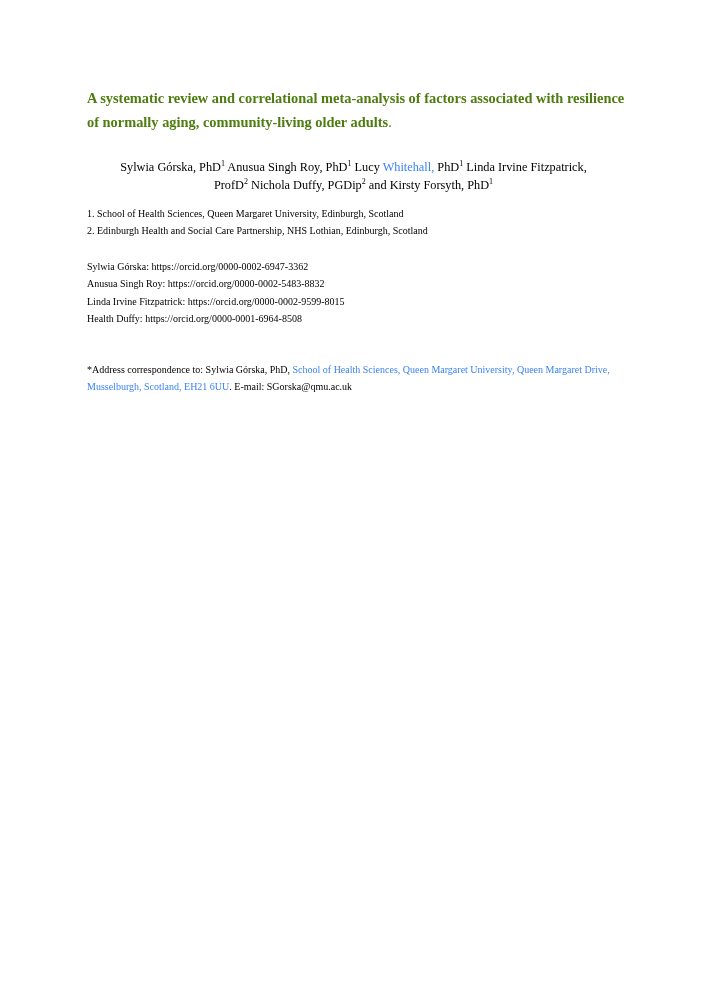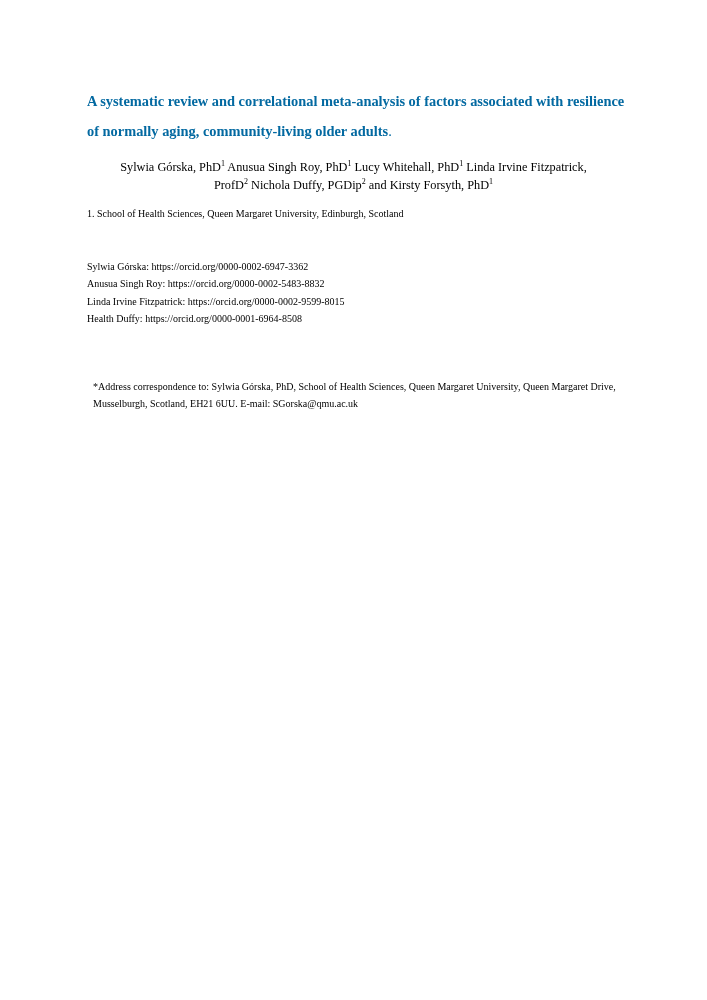--- a/index.html
+++ b/index.html
@@ -16,22 +16,22 @@
     font-family: "Liberation Serif", "DejaVu Serif", serif;
     color: #000000;
   }
   .title-block {
     position: absolute;
     left: 87px;
     top: 86px;
     width: 540px;
     font-weight: bold;
     font-size: 14.4px;
-    line-height: 30px;
-    color: #0369a1;
+    line-height: 24px;
+    color: #4d7c0f;
   }
   .title-period {
     font-weight: normal;
   }
   .authors-block {
     position: absolute;
     left: 86px;
     top: 159px;
     width: 535px;
     text-align: center;
@@ -50,31 +50,30 @@
   }
   .orcid-block {
     position: absolute;
     left: 87px;
     top: 258px;
     width: 540px;
   }
   .correspondence-block {
     position: absolute;
     left: 87px;
-    top: 378px;
+    top: 361px;
     width: 536px;
-    margin-left: 6px;
   }
   sup.marker {
     font-size: 8px;
     line-height: 0;
     vertical-align: super;
   }
   .blue {
-    color: #000000;
+    color: #3b82f6;
   }
   .footer {
     position: absolute;
     left: 0;
     top: 925px;
     width: 707px;
     text-align: center;
     font-family: "Liberation Sans", "DejaVu Sans", sans-serif;
     font-size: 9.5px;
     line-height: 13px;
@@ -91,20 +90,21 @@
 
   <div class="title-block"><span>A systematic review and correlational meta-analysis of factors associated with resilience of normally aging, community-living older adults</span><span class="title-period">.</span></div>
 
   <div class="authors-block">
     <div><span>Sylwia Górska, PhD</span><sup class="marker">1</sup><span> Anusua Singh Roy, PhD</span><sup class="marker">1</sup><span> Lucy </span><span class="blue">Whitehall,</span><span> PhD</span><sup class="marker">1</sup><span> Linda Irvine Fitzpatrick,</span></div>
     <div><span>ProfD</span><sup class="marker">2</sup><span> Nichola Duffy, PGDip</span><sup class="marker">2</sup><span> and Kirsty Forsyth, PhD</span><sup class="marker">1</sup></div>
   </div>
 
   <div class="affiliations-block body-text">
     <div>1. School of Health Sciences, Queen Margaret University, Edinburgh, Scotland</div>
+    <div>2. Edinburgh Health and Social Care Partnership, NHS Lothian, Edinburgh, Scotland</div>
   </div>
 
   <div class="orcid-block body-text">
     <div><span>Sylwia Górska: </span><span class="blue"></span><span></span><span>https://orcid.org/0000-0002-6947-3362</span></div>
     <div><span>Anusua Singh Roy: </span><span class="blue"></span><span></span><span>https://orcid.org/0000-0002-5483-8832</span></div>
     <div><span>Linda Irvine Fitzpatrick: </span><span class="blue"></span><span></span><span>https://orcid.org/0000-0002-9599-8015</span></div>
     <div><span>Health Duffy: </span><span class="blue"></span><span></span><span>https://orcid.org/0000-0001-6964-8508</span></div>
   </div>
 
   <div class="correspondence-block body-text"><span>*Address correspondence to: Sylwia Górska, PhD, </span><span class="blue">School of Health Sciences, Queen Margaret University, Queen Margaret Drive, Musselburgh, Scotland, EH21 6UU</span><span>. E-mail: SGorska@qmu.ac.uk</span></div>

